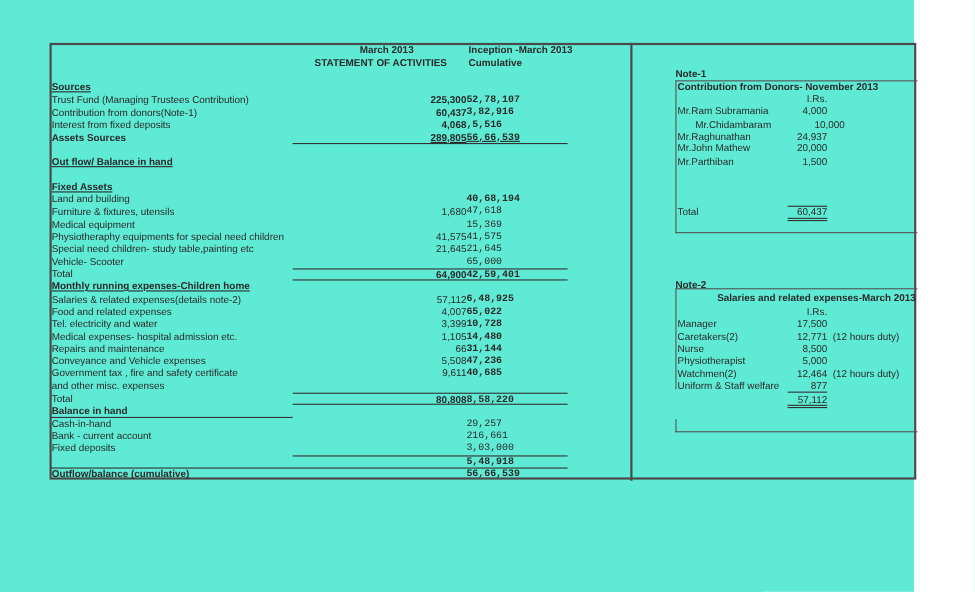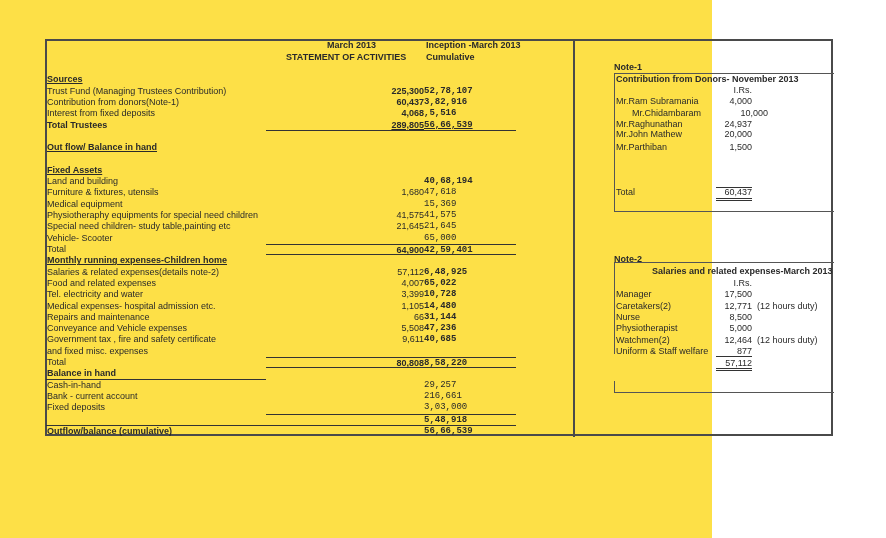--- a/index.html
+++ b/index.html
@@ -1,18 +1,18 @@
 <!DOCTYPE html>
 <html><head>
 <meta charset="utf-8">
 <style>
   html,body{margin:0;padding:0;background:#fff;}
   body{width:886px;height:538px;position:relative;overflow:hidden;
        font-family:"Liberation Sans",sans-serif;font-size:9px;color:#2a2a2a;}
-  .page{position:absolute;left:0;top:0;width:712px;height:538px;background:#fde047;}
+  .page{position:absolute;left:0;top:0;width:831px;height:538px;background:#5eead4;}
   .outer{position:absolute;left:45px;top:39px;width:788px;height:397px;
          border:2px solid #4a4a4a;box-sizing:border-box;}
   .divider{position:absolute;left:573px;top:39px;width:2px;height:398px;background:#4a4a4a;}
   .hdr{position:absolute;font-weight:bold;white-space:nowrap;line-height:11px;}
   .left-panel{position:absolute;left:46px;top:74.3px;width:527px;}
   .row{height:11.32px;line-height:11.32px;display:flex;white-space:nowrap;}
   .lbl{width:220px;padding-left:1px;box-sizing:border-box;overflow:visible;}
   .nums{width:250px;display:flex;box-sizing:border-box;}
   .cur{width:158px;text-align:right;}
   .cum{width:89px;text-align:left;font-family:Liberation Mono, monospace;}
@@ -67,21 +67,21 @@
         </span>
     </div>
     <div class="row">
       <span class="lbl">Interest from fixed deposits</span>
       <span class="nums">
           <span class="cur b">4,068</span>
           <span class="cum b">,5,516</span>
         </span>
     </div>
     <div class="row">
-      <span class="lbl b">Total Trustees</span>
+      <span class="lbl b">Assets Sources</span>
       <span class="nums bb">
           <span class="cur b u">289,805</span>
           <span class="cum b u">56,66,539</span>
         </span>
     </div>
     <div class="row"></div>
     <div class="row">
       <span class="lbl b u">Out flow/ Balance in hand</span>
     </div>
     <div class="row"></div>
@@ -185,21 +185,21 @@
         </span>
     </div>
     <div class="row">
       <span class="lbl">Government tax , fire and safety certificate</span>
       <span class="nums">
           <span class="cur">9,611</span>
           <span class="cum b">40,685</span>
         </span>
     </div>
     <div class="row">
-      <span class="lbl">and fixed misc. expenses</span>
+      <span class="lbl">and other misc. expenses</span>
       <span class="nums">
           <span class="cur"></span>
           <span class="cum b"></span>
         </span>
     </div>
     <div class="row">
       <span class="lbl">Total</span>
       <span class="nums bt bb">
           <span class="cur b">80,808</span>
           <span class="cum b">8,58,220</span>

